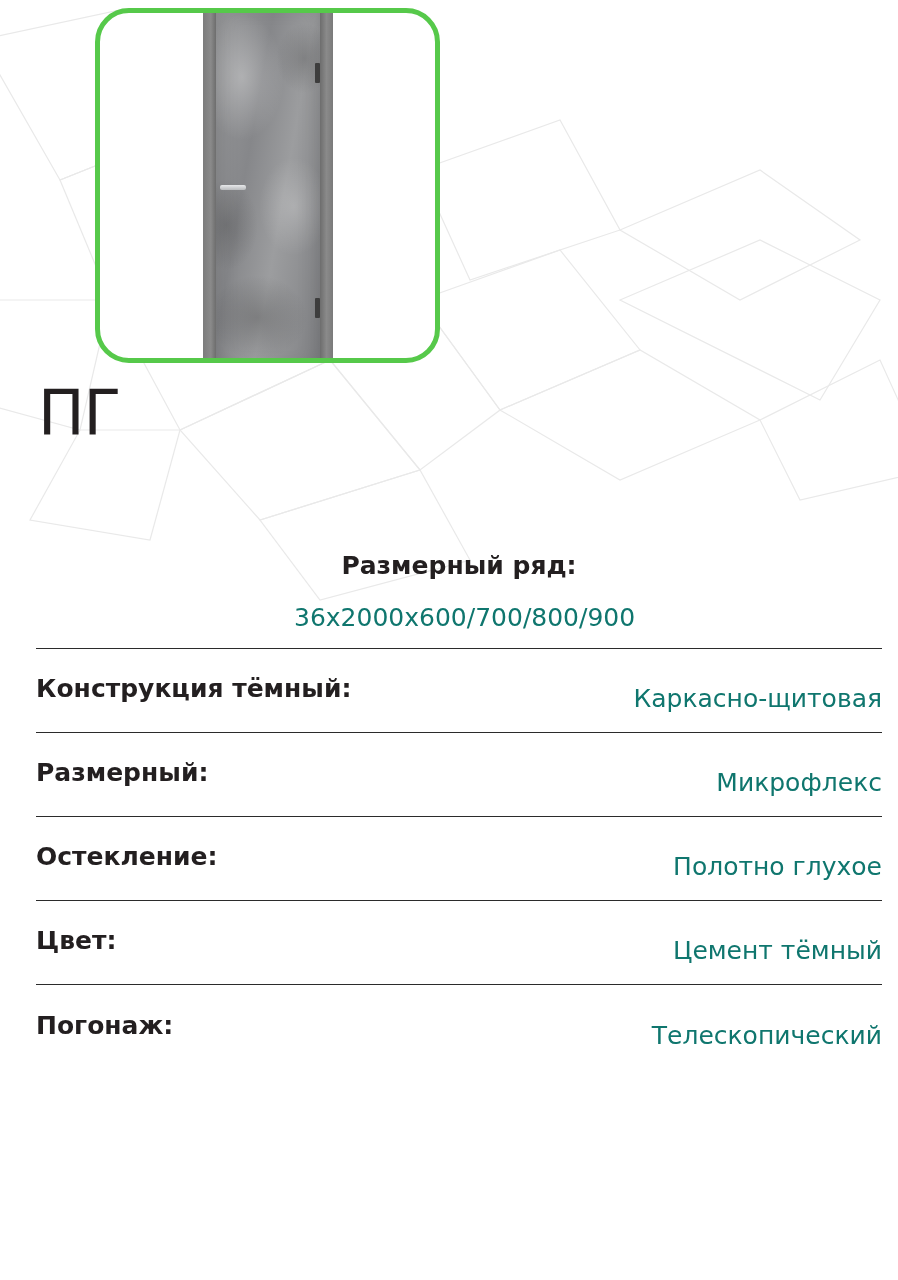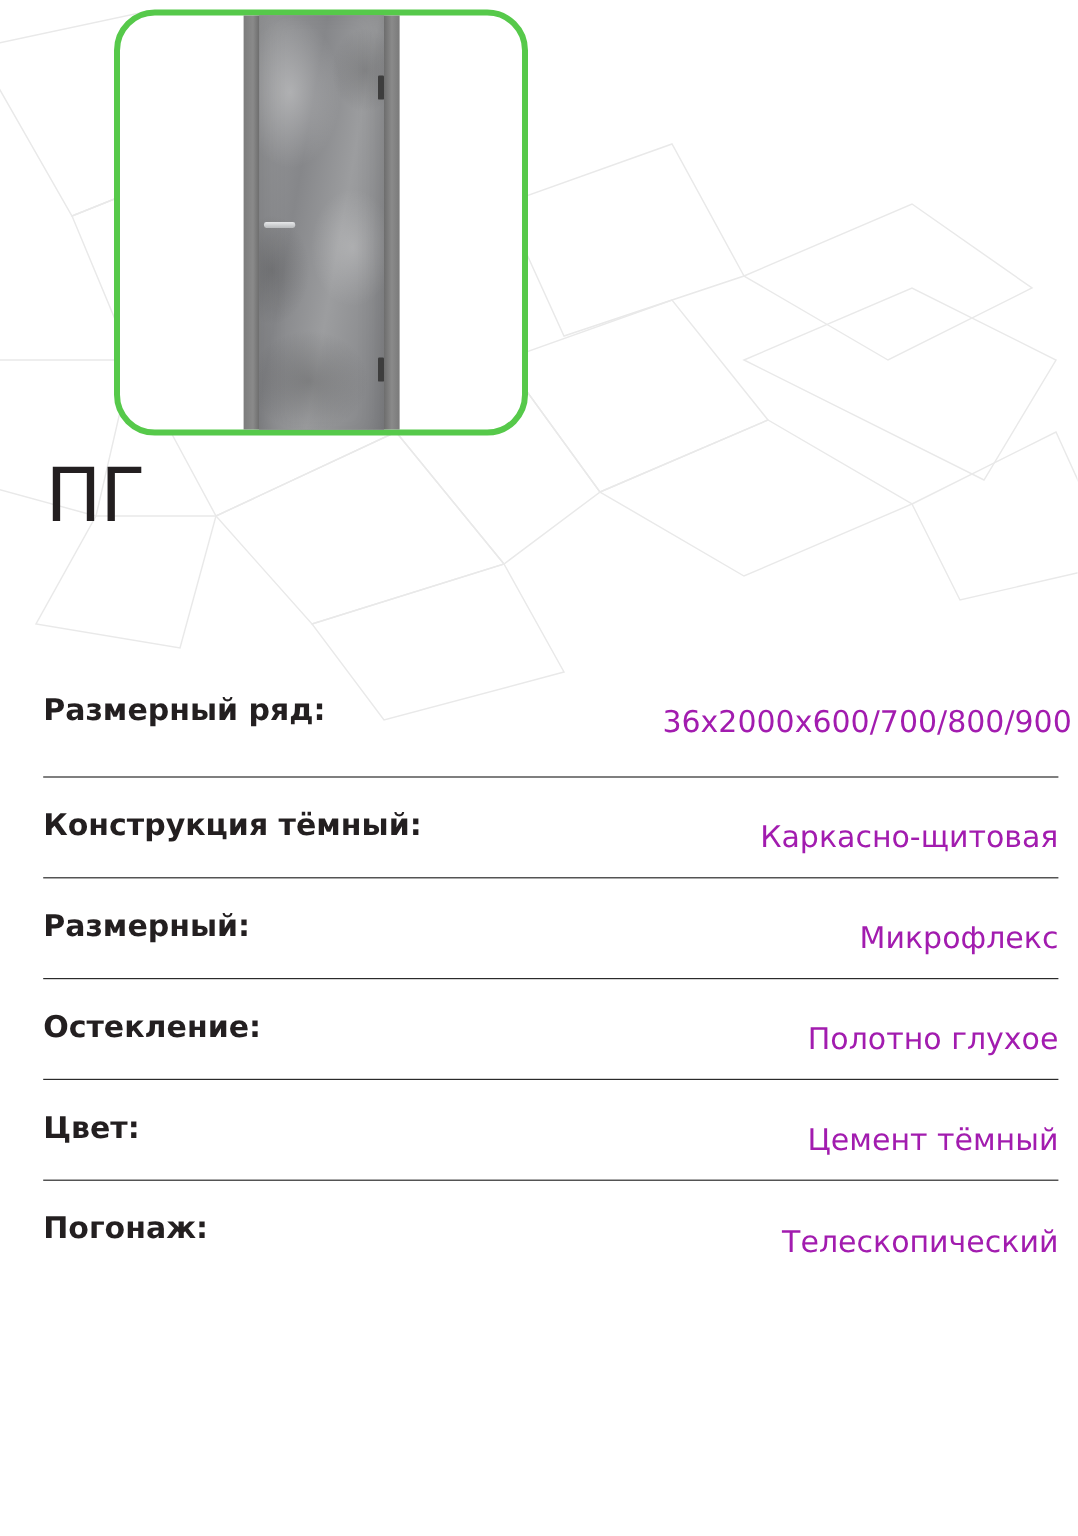--- a/index.html
+++ b/index.html
@@ -130,28 +130,28 @@
     font-size: 25px;
     font-weight: 700;
     color: #231f20;
     white-space: nowrap;
     align-self: center;
     line-height: 1.25;
   }
   .spec-row .value {
     font-size: 25px;
     font-weight: 400;
-    color: #a21caf;
+    color: #0f766e;
     text-align: right;
     max-width: 330px;
     line-height: 1.32;
     align-self: center;
     margin-top: 20px;
   }
-  .spec-row.tall { min-height: 108px; }
+  .spec-row.tall { min-height: 108px; flex-direction: column; }
   .spec-row.last { border-bottom: none; }
 </style>
 </head>
 <body>
 
 <svg class="bg-deco" viewBox="0 0 898 1280" preserveAspectRatio="none">
   <g stroke="#e9e9e9" stroke-width="1.2" fill="none">
     <path d="M-20 40 L120 10 L210 120 L60 180 Z"></path>
     <path d="M60 180 L210 120 L250 250 L110 300 Z"></path>
     <path d="M-20 300 L110 300 L80 430 L-30 400 Z"></path>

